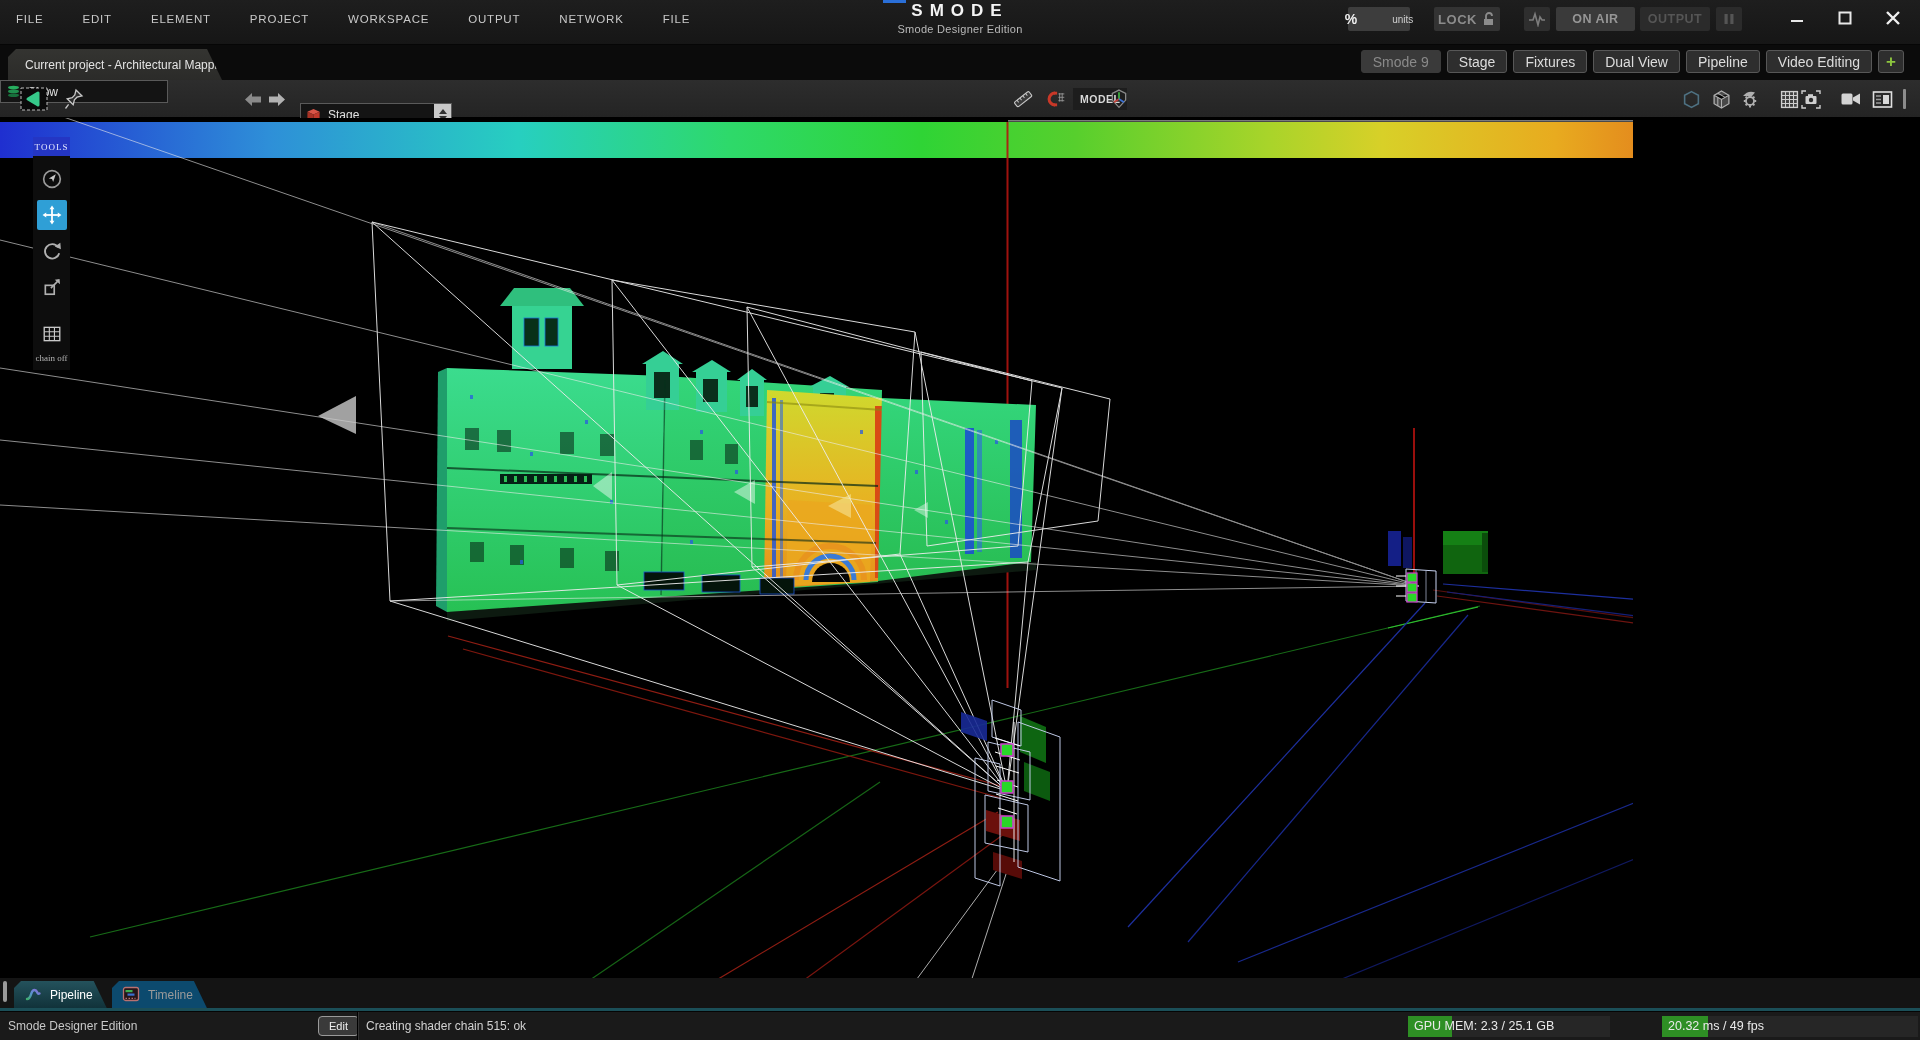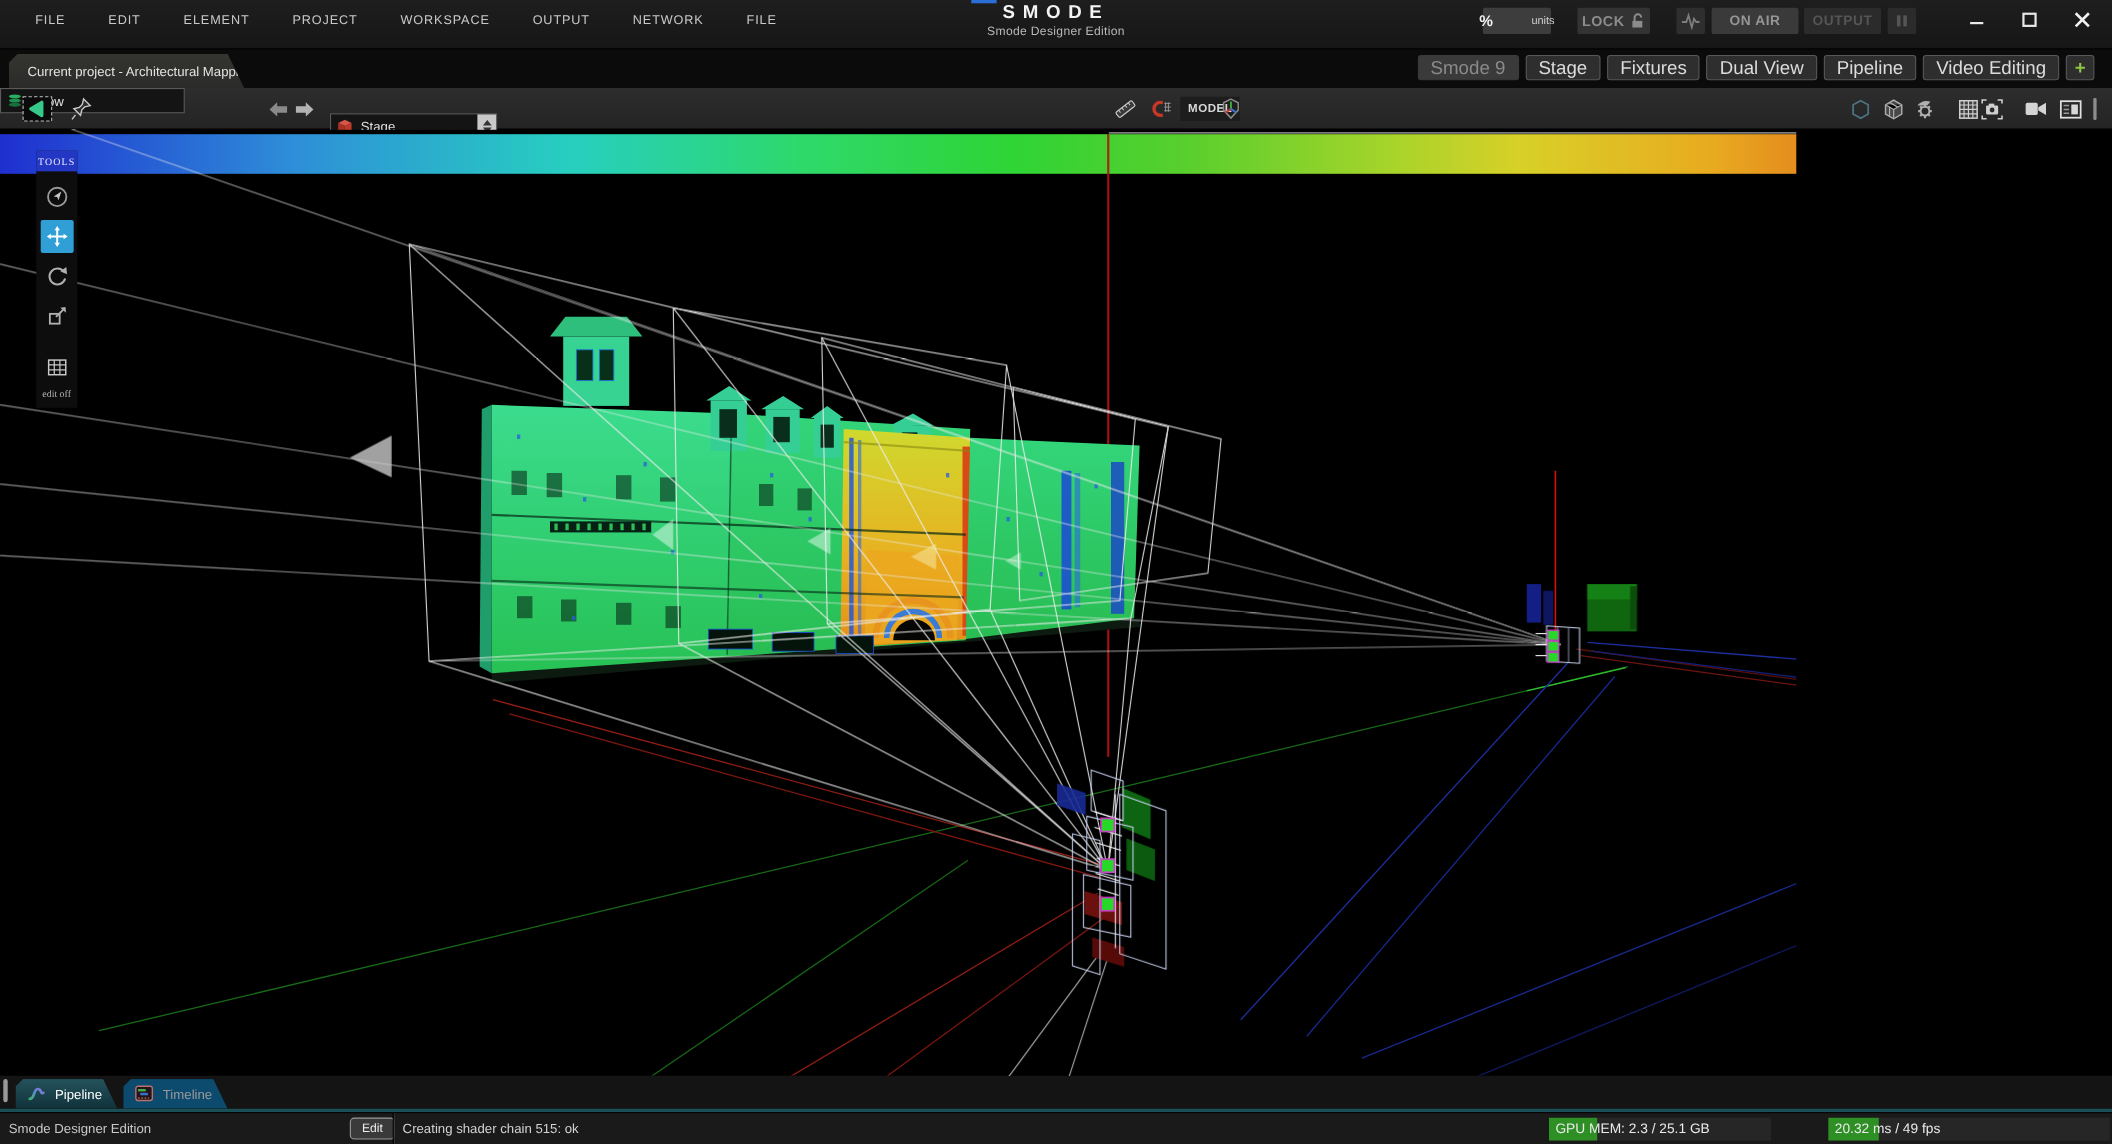--- a/index.html
+++ b/index.html
@@ -2,21 +2,21 @@
 <html><head>
 <meta charset="utf-8">
 <style>
   * { box-sizing: border-box; margin: 0; padding: 0; }
   html,body { width:1920px; height:1040px; background:#000; overflow:hidden;
     font-family:"Liberation Sans", sans-serif; -webkit-font-smoothing:antialiased; }
 
   
   #titlebar { position:absolute; left:0; top:0; width:1920px; height:45px;
     background:linear-gradient(#1e1e1e,#161616); border-bottom:1px solid #060606; }
-  #menubar { position:absolute; left:16px; top:0; height:37px; display:flex; align-items:center;margin-left:16px; }
+  #menubar { position:absolute; left:16px; top:0; height:37px; display:flex; align-items:center; }
   #menubar .menu-item { color:#c9c9c9; font-size:11.5px; letter-spacing:.8px; margin-right:39px; cursor:default; }
   #logo-wrap { position:absolute; left:0; right:0; top:0; text-align:center; }
   #logo-dash { position:absolute; left:883px; top:0; width:23px; height:3px; background:#2a6fd8; }
   #logo { color:#f4f4f4; font-size:17px; font-weight:700; letter-spacing:7px; line-height:1; margin-top:2px; }
   #logo-sub { color:#b9b9b9; font-size:11px; margin-top:4px; letter-spacing:.3px; }
   .tb-btn { position:absolute; top:7px; height:24px; border-radius:2px; display:flex;
     align-items:center; justify-content:center; font-weight:700; }
   #btn-units { left:1348px; width:62px; background:#3d3d3d; color:#f0f0f0; }
   #btn-units .pct { font-size:14px; margin-right:4px; }
   #btn-units .unit-word { font-size:10px; font-weight:400; color:#cfcfcf;padding-left:31px; }
@@ -29,21 +29,21 @@
 
   
   #tabbar { position:absolute; left:0; top:45px; width:1920px; height:35px; background:#0b0b0b; }
   #project-tab { position:absolute; left:8px; top:4px; width:214px; height:31px;
     background:linear-gradient(#343431,#2b2b29);
     clip-path:polygon(0 100%,0 8px,8px 0,calc(100% - 15px) 0,100% 100%);
     display:flex; align-items:center; padding-left:9px; }
   #project-tab .tab-label { color:#e3e3e3; font-size:12px; margin-left:8px; white-space:nowrap; }
   #ws-buttons { position:absolute; right:16px; top:5px; display:flex; gap:6px; height:23px; }
   .ws-btn { height:23px; padding:0 11px; background:#2e2e2e; border:1px solid #575757; border-radius:3px;
-    color:#dcdcdc; font-size:17px; display:flex; align-items:center; cursor:default; }
+    color:#dcdcdc; font-size:14px; display:flex; align-items:center; cursor:default; }
   .ws-btn.dim { background:#3a3a3a; border-color:#3a3a3a; color:#8a8a8a; }
   .ws-btn.add { color:#8dc63f; font-size:17px; font-weight:700; padding:0 7px; }
 
   
   #toolbar { position:absolute; left:0; top:80px; width:1920px; height:38px;
     background:linear-gradient(#2d2d2d,#242424); border-bottom:1px solid #000; }
   .t-item { position:absolute; top:7px; height:24px; display:flex; align-items:center; }
   .field { background:#141414; border:1px solid #5a5a5a; height:23px; display:flex; align-items:center;
     color:#e0e0e0; font-size:12px; }
   #fld-show { left:89px; width:168px; padding-left:5px; }
@@ -578,21 +578,21 @@
           <line x1="8" y1="10" x2="14" y2="4" stroke="#b0b0b0" stroke-width="1.5"></line>
           <polygon points="15.8,1.8 16.2,6.5 11.5,2.5" fill="#b0b0b0"></polygon>
         </svg>
       </div>
       <div class="tool-btn gap">
         <svg width="20" height="18" viewBox="0 0 18 16">
           <rect x="2" y="2" width="14" height="12" fill="none" stroke="#c8c8c8" stroke-width="1.2"></rect>
           <path d="M6.6 2 v12 M11.2 2 v12 M2 6 h14 M2 10 h14" stroke="#c8c8c8" stroke-width="1"></path>
         </svg>
       </div>
-      <div id="edit-off">edit off</div>
+      <div id="edit-off">chain off</div>
     </div>
   </div>
 </div>
 
 <div id="bottombar">
   <div id="gutter-bar"></div>
   <div class="b-tab" id="tab-pipeline">
     <svg width="18" height="18" viewBox="0 0 18 18">
       <defs>
           <linearGradient id="pg" x1="0" y1="1" x2="1" y2="0">

